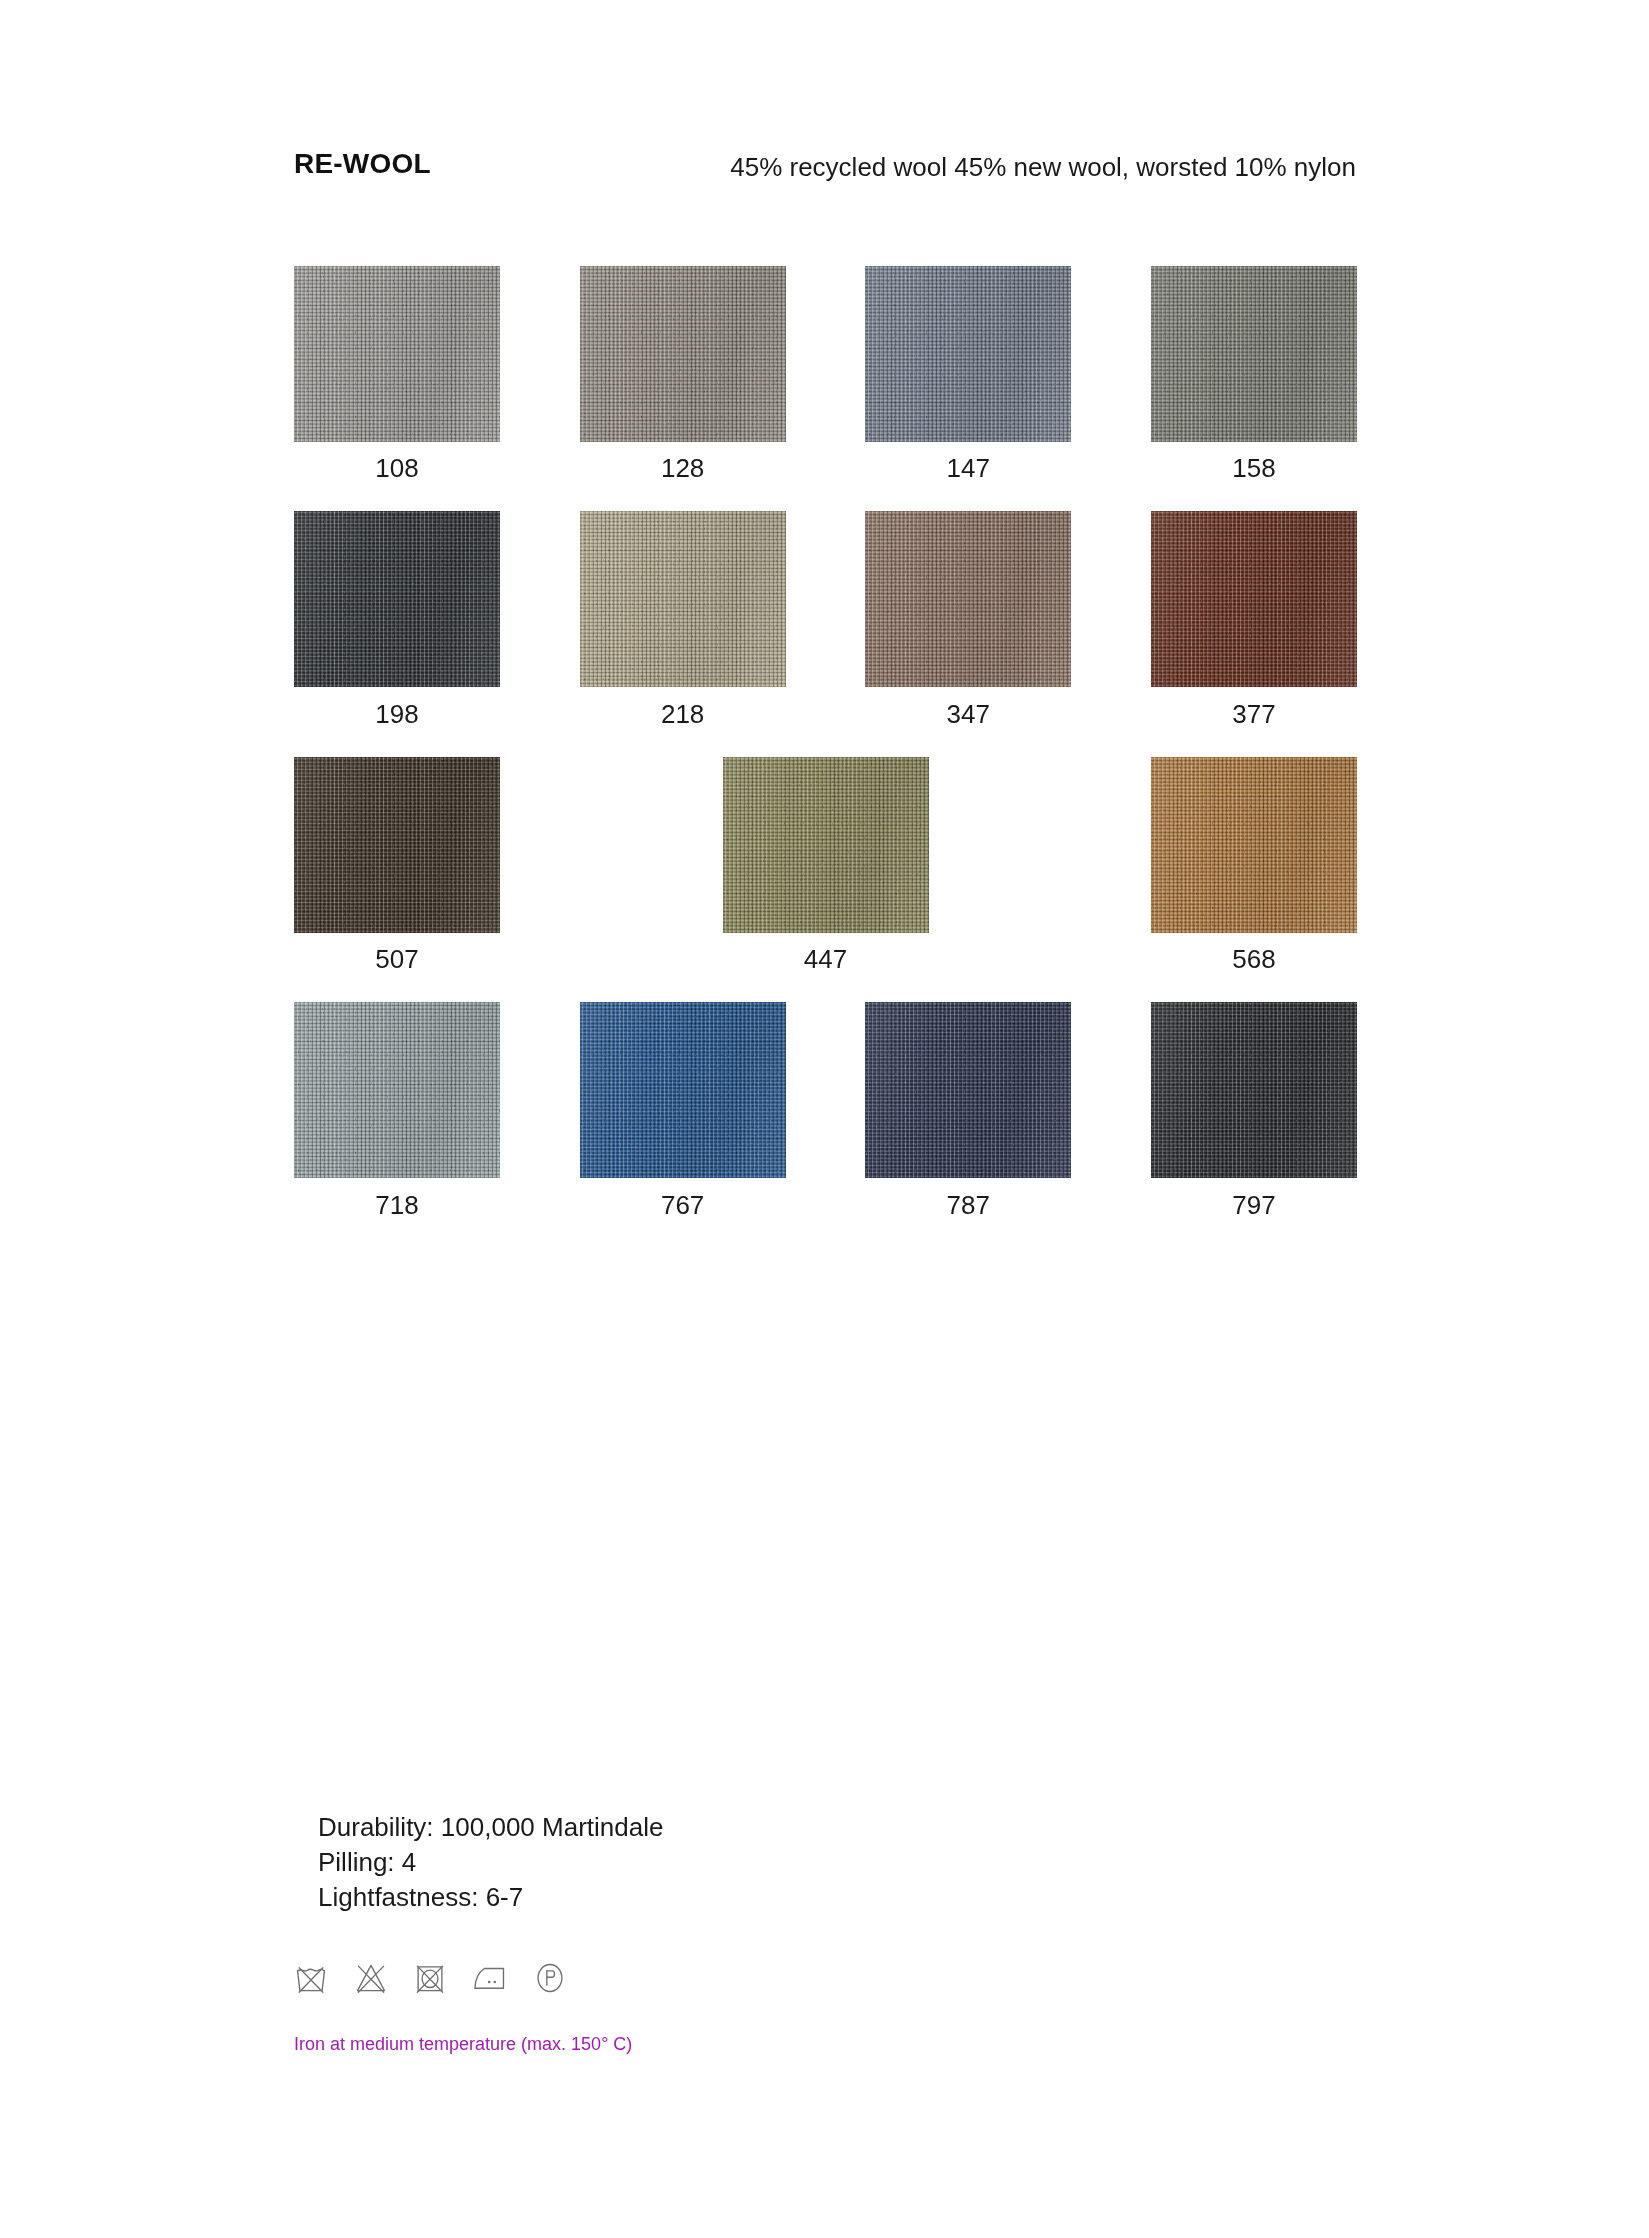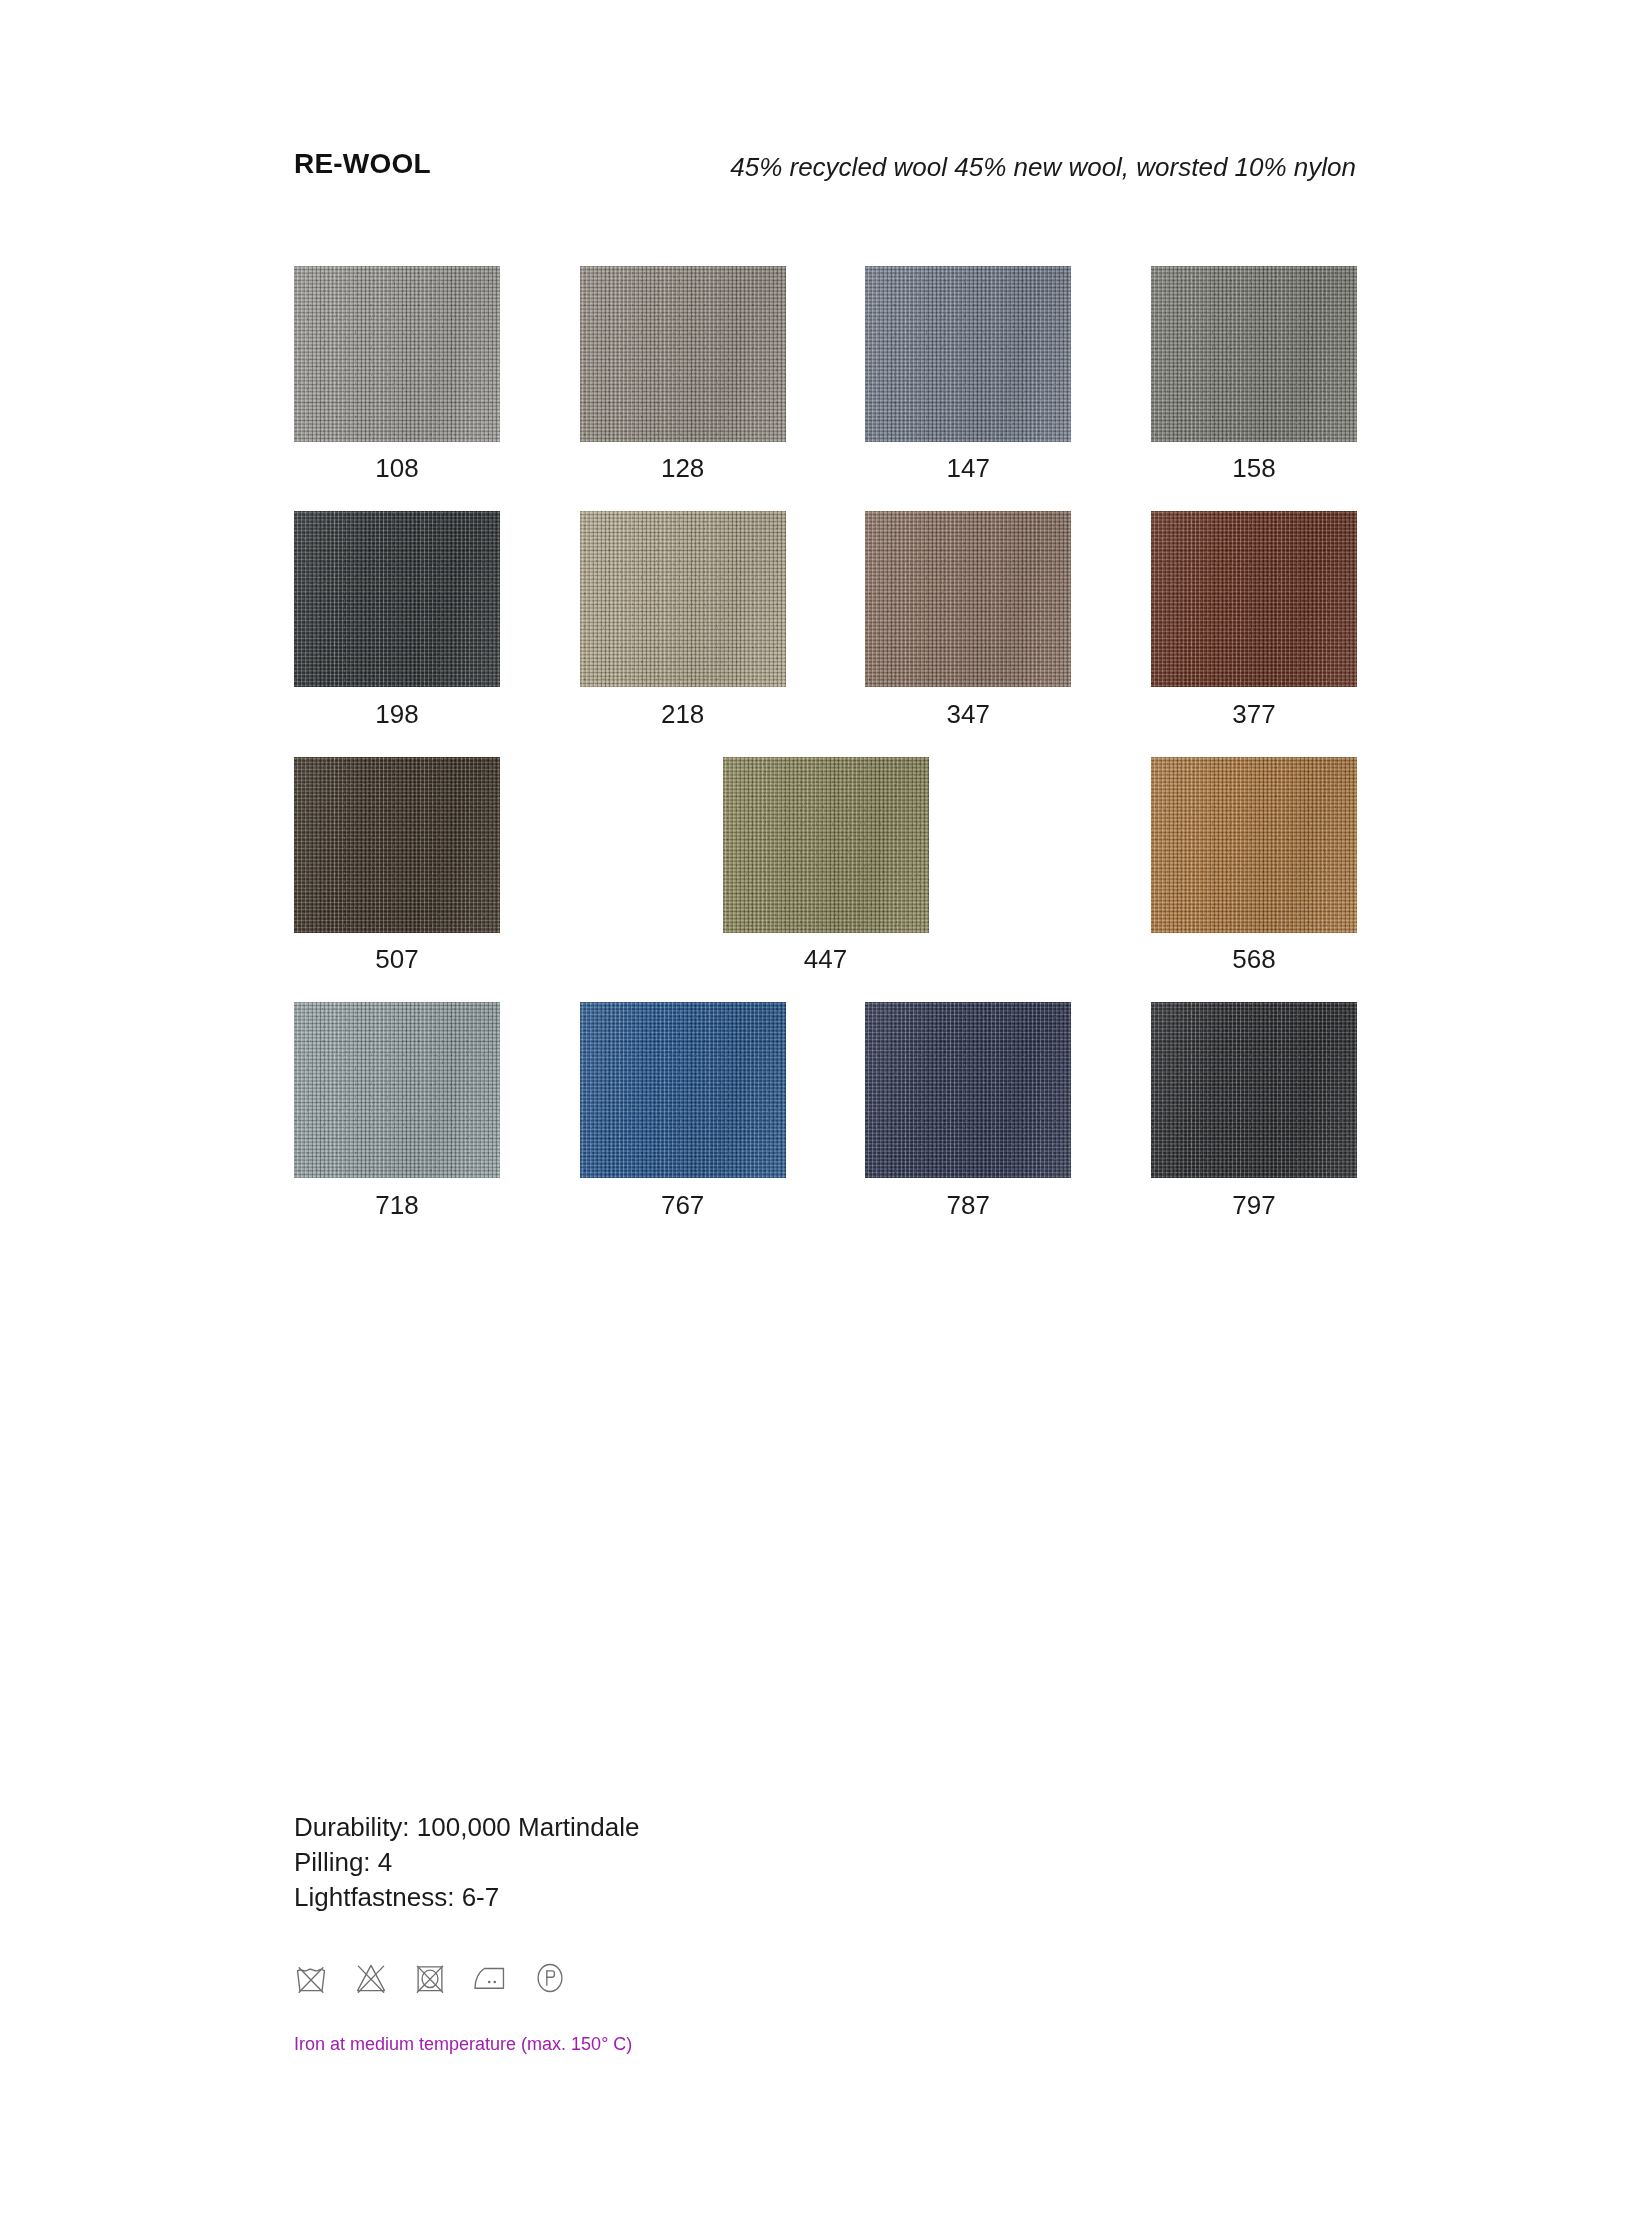--- a/index.html
+++ b/index.html
@@ -43,21 +43,20 @@
     white-space: nowrap;
     color: #111111;
   }
   .composition {
     text-align: right;
     font-size: 26px;
     font-weight: 400;
     line-height: 1.38;
     color: #1a1a1a;
     white-space: nowrap;
-    font-style: italic;
   }
   .composition div { display: block; }
 
   
   .grid {
     position: absolute;
     left: 294px;
     top: 266px;
     width: 1063px;
   }
@@ -134,21 +133,21 @@
 
   
   .specs {
     position: absolute;
     left: 294px;
     top: 1810px;
     font-size: 26px;
     line-height: 1.34;
     color: #1a1a1a;
   }
-  .specs div { white-space: nowrap; }
+  .specs div { white-space: nowrap; margin-left: 24px; }
 
   
   .care-symbols {
     position: absolute;
     left: 292px;
     top: 1959px;
     display: flex;
     align-items: center;
     gap: 21.7px;
   }

